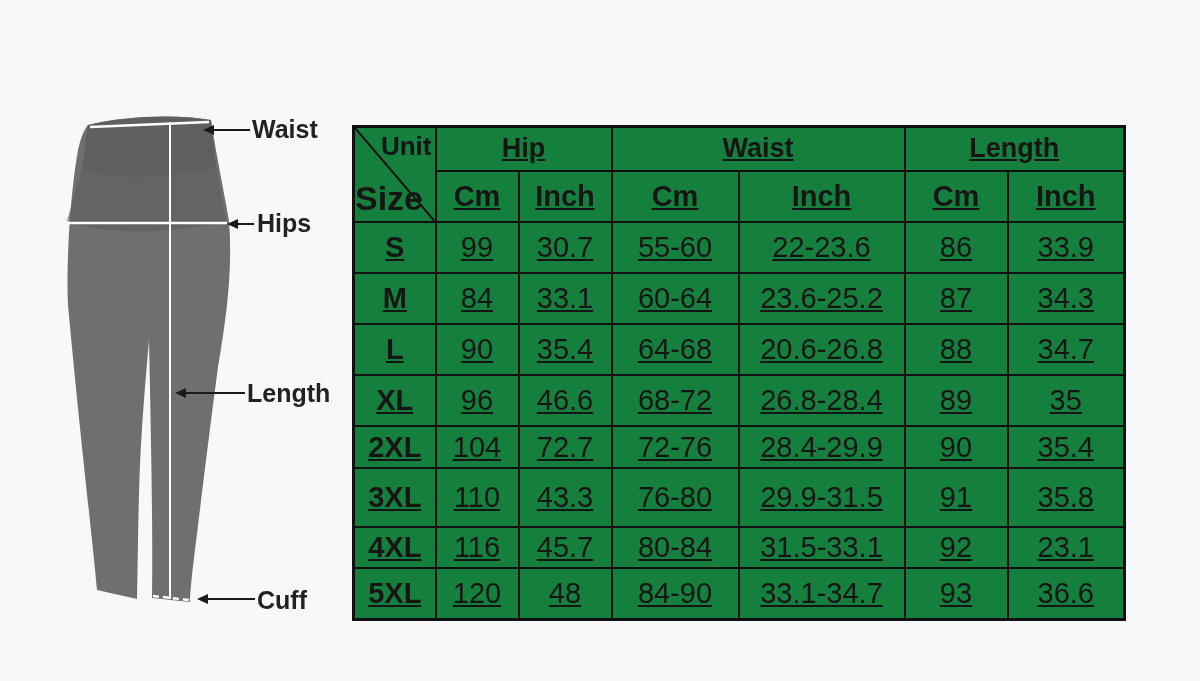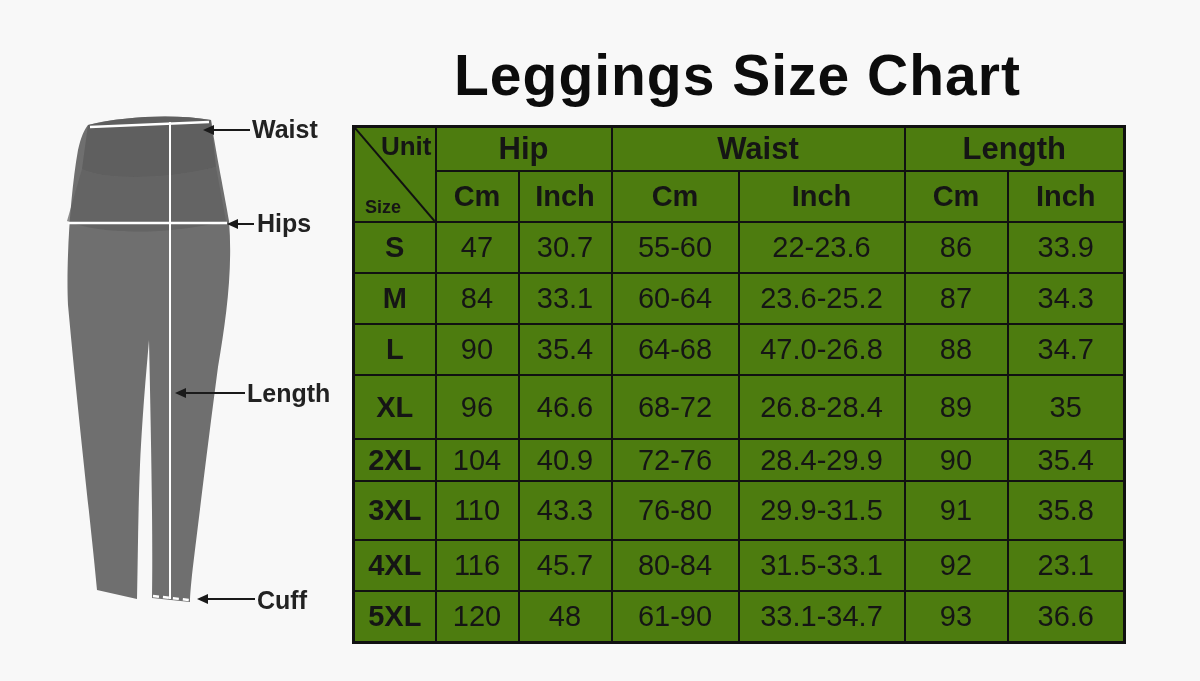--- a/index.html
+++ b/index.html
@@ -31,52 +31,52 @@
   }
   .lbl-waist{left:252px;top:116px;}
   .lbl-hips{left:257px;top:210px;}
   .lbl-length{left:247px;top:380px;}
   .lbl-cuff{left:257px;top:587px;}
   
   .size-table{
     position:absolute;left:352px;top:125px;
     border-collapse:collapse;
     table-layout:fixed;
-    background:#4d7c0f;
+    background:#15803d;
     color:#151515;
+    text-decoration:underline;
   }
   .size-table td,.size-table th{
     border:2px solid #111;
     text-align:center;
     vertical-align:middle;
     padding:0;
     overflow:hidden;
   }
   .size-table{border:3px solid #111;}
-  .grp-header{font-size:31px;font-weight:700;}
+  .grp-header{font-size:27px;font-weight:700;}
   .sub-header{font-size:29px;font-weight:700;}
   .size-cell{font-size:29px;font-weight:700;}
   .data-cell{font-size:29px;font-weight:400;}
   .corner-cell{position:relative;}
   .corner-cell svg{position:absolute;left:0;top:0;width:100%;height:100%;}
   .corner-unit{
     position:absolute;top:3px;right:3px;
     font-size:26px;font-weight:700;
   }
   .corner-size{
-    position:absolute;bottom:3px;left:10px;
-    font-size:18px;font-weight:700;
+    position:absolute;bottom:3px;left:0;
+    font-size:34px;font-weight:700;
   }
 </style>
 </head>
 <body>
 
 <div class="stage">
 
-  <h1 class="page-title">Leggings Size Chart</h1>
 
   <svg class="figure-svg" viewBox="0 0 300 545" xmlns="http://www.w3.org/2000/svg">
 
     <path d="M 48 20
          C 85 11, 135 9, 171 15
          C 176 48, 185 92, 189 116
          C 193 165, 186 215, 178 262
          C 169 330, 158 420, 152 470
          C 151 480, 150 490, 150 497
          L 112 493
@@ -147,86 +147,86 @@
         <th class="sub-header">Cm</th>
         <th class="sub-header">Inch</th>
         <th class="sub-header">Cm</th>
         <th class="sub-header">Inch</th>
         <th class="sub-header">Cm</th>
         <th class="sub-header">Inch</th>
       </tr>
 
       <tr style="height:51px;">
         <td class="size-cell">S</td>
-        <td class="data-cell">47</td>
+        <td class="data-cell">99</td>
         <td class="data-cell">30.7</td>
         <td class="data-cell">55-60</td>
         <td class="data-cell">22-23.6</td>
         <td class="data-cell">86</td>
         <td class="data-cell">33.9</td>
       </tr>
       <tr style="height:51px;">
         <td class="size-cell">M</td>
         <td class="data-cell">84</td>
         <td class="data-cell">33.1</td>
         <td class="data-cell">60-64</td>
         <td class="data-cell">23.6-25.2</td>
         <td class="data-cell">87</td>
         <td class="data-cell">34.3</td>
       </tr>
       <tr style="height:51px;">
         <td class="size-cell">L</td>
         <td class="data-cell">90</td>
         <td class="data-cell">35.4</td>
         <td class="data-cell">64-68</td>
-        <td class="data-cell">47.0-26.8</td>
+        <td class="data-cell">20.6-26.8</td>
         <td class="data-cell">88</td>
         <td class="data-cell">34.7</td>
       </tr>
-      <tr style="height:64px;">
+      <tr style="height:51px;">
         <td class="size-cell">XL</td>
         <td class="data-cell">96</td>
         <td class="data-cell">46.6</td>
         <td class="data-cell">68-72</td>
         <td class="data-cell">26.8-28.4</td>
         <td class="data-cell">89</td>
         <td class="data-cell">35</td>
       </tr>
       <tr style="height:42px;">
         <td class="size-cell">2XL</td>
         <td class="data-cell">104</td>
-        <td class="data-cell">40.9</td>
+        <td class="data-cell">72.7</td>
         <td class="data-cell">72-76</td>
         <td class="data-cell">28.4-29.9</td>
         <td class="data-cell">90</td>
         <td class="data-cell">35.4</td>
       </tr>
       <tr style="height:59px;">
         <td class="size-cell">3XL</td>
         <td class="data-cell">110</td>
         <td class="data-cell">43.3</td>
         <td class="data-cell">76-80</td>
         <td class="data-cell">29.9-31.5</td>
         <td class="data-cell">91</td>
         <td class="data-cell">35.8</td>
       </tr>
-      <tr style="height:51px;">
+      <tr style="height:41px;">
         <td class="size-cell">4XL</td>
         <td class="data-cell">116</td>
         <td class="data-cell">45.7</td>
         <td class="data-cell">80-84</td>
         <td class="data-cell">31.5-33.1</td>
         <td class="data-cell">92</td>
         <td class="data-cell">23.1</td>
       </tr>
       <tr style="height:51px;">
         <td class="size-cell">5XL</td>
         <td class="data-cell">120</td>
         <td class="data-cell">48</td>
-        <td class="data-cell">61-90</td>
+        <td class="data-cell">84-90</td>
         <td class="data-cell">33.1-34.7</td>
         <td class="data-cell">93</td>
         <td class="data-cell">36.6</td>
       </tr>
     </tbody>
   </table>
 
 </div>
 
 </body></html>

